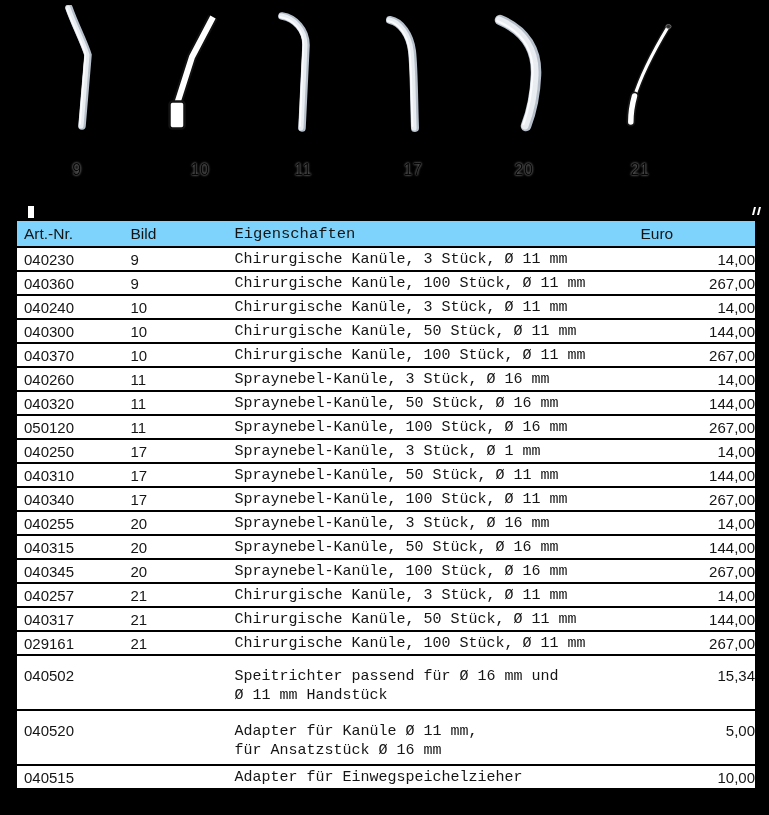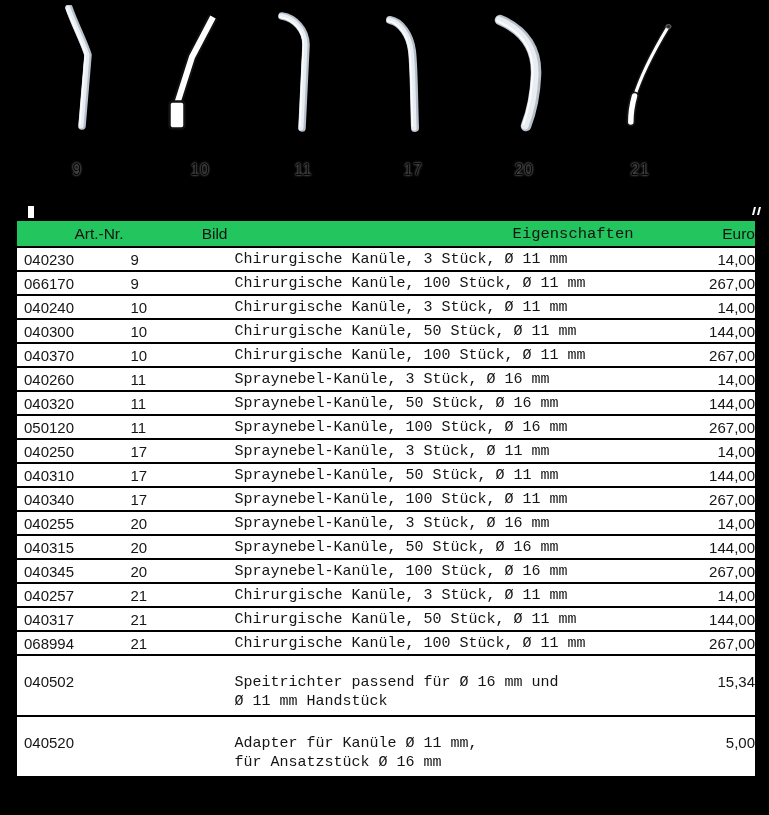--- a/index.html
+++ b/index.html
@@ -43,45 +43,45 @@
     background: #ffffff;
     border: 3px solid #000000;
     table-layout: fixed;
   }
   col.c1 { width: 108px; }
   col.c2 { width: 104px; }
   col.c3 { width: 406px; }
   col.c4 { width: 123px; }
 
   table.price th {
-    background: #22c55e;
+    background: #7dd3fc;
     font-weight: 400;
     font-size: 15.5px;
     color: #141414;
-    text-align: right;
+    text-align: left;
     height: 25px;
     padding: 0 0 0 7px;
     border-bottom: 2px solid #000000;
     vertical-align: middle;
   }
   table.price td {
     font-size: 15px;
     color: #151515;
     height: 22px;
     padding: 0 0 0 7px;
     border-bottom: 2px solid #000000;
     vertical-align: middle;
     white-space: nowrap;
     overflow: hidden;
   }
   td.c-bild, th.h-bild { padding-left: 8px; }
   td.c-eig,  th.h-eig  { padding-left: 8px; font-family: Liberation Mono, monospace; }
   td.c-eig { line-height: 19px; }
   td.c-euro, th.h-euro { text-align: right; padding-right: 38px; padding-left: 0; margin-top: 12px; }
-  tr.tall td { height: 42px; vertical-align: top; padding-top: 17px; }
+  tr.tall td { height: 42px; vertical-align: top; padding-top: 11px; }
 </style>
 </head>
 <body>
 
 <div class="page">
 
   <div class="figures">
 
     <figure class="figure" style="left:22px">
       <svg width="110" height="130" viewBox="0 0 110 130">
@@ -164,21 +164,21 @@
         </tr>
       </thead>
       <tbody>
         <tr>
           <td class="c-art">040230</td>
           <td class="c-bild">9</td>
           <td class="c-eig">Chirurgische Kanüle, 3 Stück, Ø 11 mm</td>
           <td class="c-euro">14,00</td>
         </tr>
         <tr>
-          <td class="c-art">066170</td>
+          <td class="c-art">040360</td>
           <td class="c-bild">9</td>
           <td class="c-eig">Chirurgische Kanüle, 100 Stück, Ø 11 mm</td>
           <td class="c-euro">267,00</td>
         </tr>
         <tr>
           <td class="c-art">040240</td>
           <td class="c-bild">10</td>
           <td class="c-eig">Chirurgische Kanüle, 3 Stück, Ø 11 mm</td>
           <td class="c-euro">14,00</td>
         </tr>
@@ -208,21 +208,21 @@
         </tr>
         <tr>
           <td class="c-art">050120</td>
           <td class="c-bild">11</td>
           <td class="c-eig">Spraynebel-Kanüle, 100 Stück, Ø 16 mm</td>
           <td class="c-euro">267,00</td>
         </tr>
         <tr>
           <td class="c-art">040250</td>
           <td class="c-bild">17</td>
-          <td class="c-eig">Spraynebel-Kanüle, 3 Stück, Ø 11 mm</td>
+          <td class="c-eig">Spraynebel-Kanüle, 3 Stück, Ø 1 mm</td>
           <td class="c-euro">14,00</td>
         </tr>
         <tr>
           <td class="c-art">040310</td>
           <td class="c-bild">17</td>
           <td class="c-eig">Spraynebel-Kanüle, 50 Stück, Ø 11 mm</td>
           <td class="c-euro">144,00</td>
         </tr>
         <tr>
           <td class="c-art">040340</td>
@@ -254,21 +254,21 @@
           <td class="c-eig">Chirurgische Kanüle, 3 Stück, Ø 11 mm</td>
           <td class="c-euro">14,00</td>
         </tr>
         <tr>
           <td class="c-art">040317</td>
           <td class="c-bild">21</td>
           <td class="c-eig">Chirurgische Kanüle, 50 Stück, Ø 11 mm</td>
           <td class="c-euro">144,00</td>
         </tr>
         <tr>
-          <td class="c-art">068994</td>
+          <td class="c-art">029161</td>
           <td class="c-bild">21</td>
           <td class="c-eig">Chirurgische Kanüle, 100 Stück, Ø 11 mm</td>
           <td class="c-euro">267,00</td>
         </tr>
         <tr class="tall">
           <td class="c-art">040502</td>
           <td class="c-bild"></td>
           <td class="c-eig">
             <div>Speitrichter passend für Ø 16 mm und</div>
             <div>Ø 11 mm Handstück</div>
@@ -277,17 +277,23 @@
         </tr>
         <tr class="tall">
           <td class="c-art">040520</td>
           <td class="c-bild"></td>
           <td class="c-eig">
             <div>Adapter für Kanüle Ø 11 mm,</div>
             <div>für Ansatzstück Ø 16 mm</div>
           </td>
           <td class="c-euro">5,00</td>
         </tr>
+        <tr>
+          <td class="c-art">040515</td>
+          <td class="c-bild"></td>
+          <td class="c-eig">Adapter für Einwegspeichelzieher</td>
+          <td class="c-euro">10,00</td>
+        </tr>
       </tbody>
     </table>
   </div>
 
 </div>
 
 </body></html>

